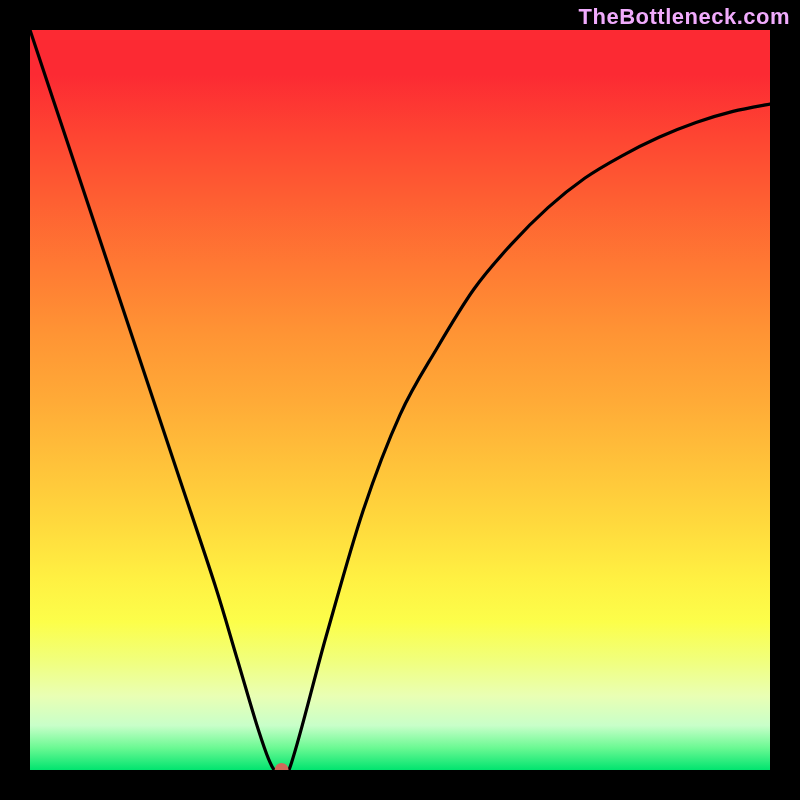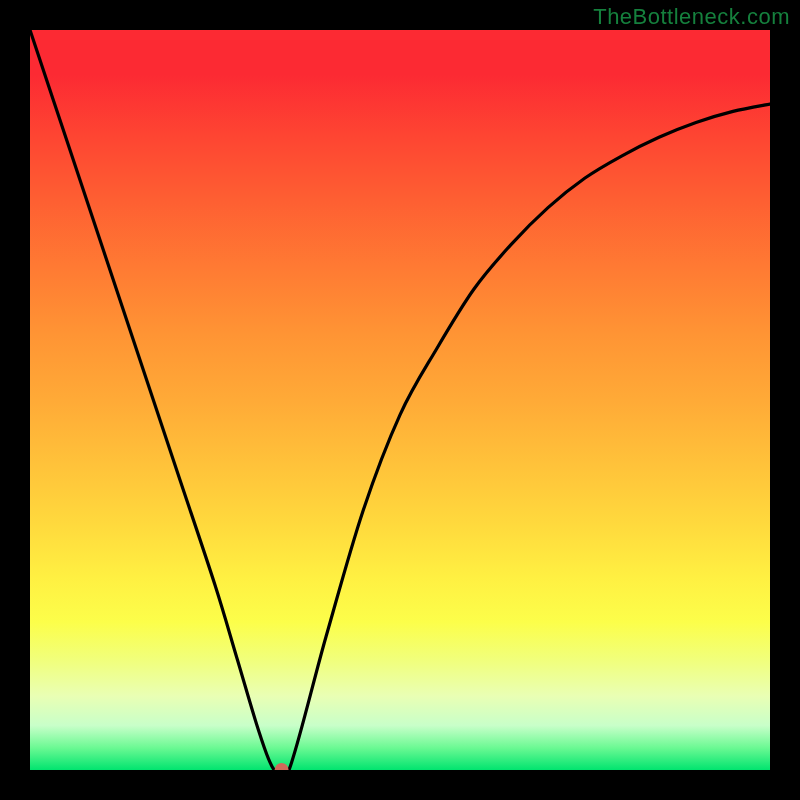--- a/index.html
+++ b/index.html
@@ -37,23 +37,23 @@
       #f1ff7a 85%,
       #e9ffb4 90%,
       #c8ffc9 94%,
       #6bf993 97%,
       #01e46f 100%);
   }
   .watermark {
     position: absolute;
     top: 4px;
     right: 10px;
-    color: #15803d;
+    color: #f0abfc;
     font-size: 22px;
-    font-weight: 400;
+    font-weight: 700;
     letter-spacing: 0.5px;
   }
   svg.curve {
     position: absolute;
     left: 0;
     top: 0;
     width: 740px;
     height: 740px;
   }
 </style>

